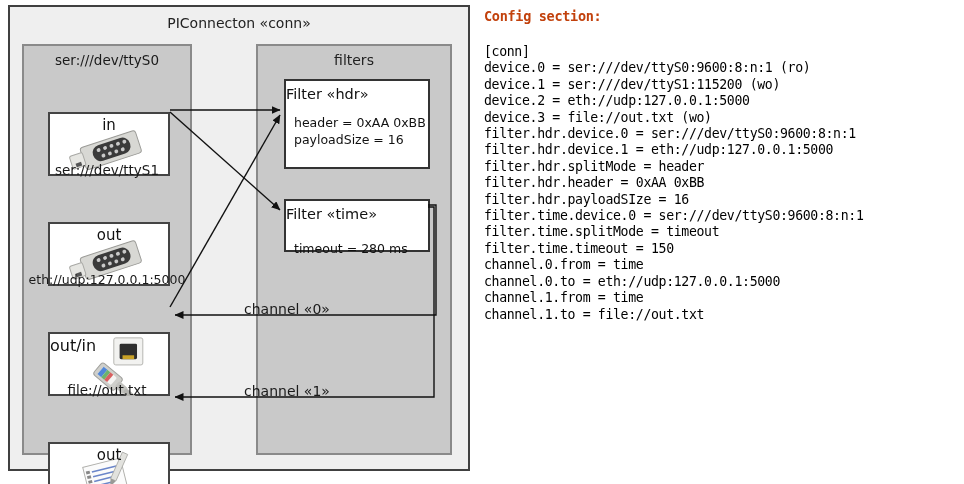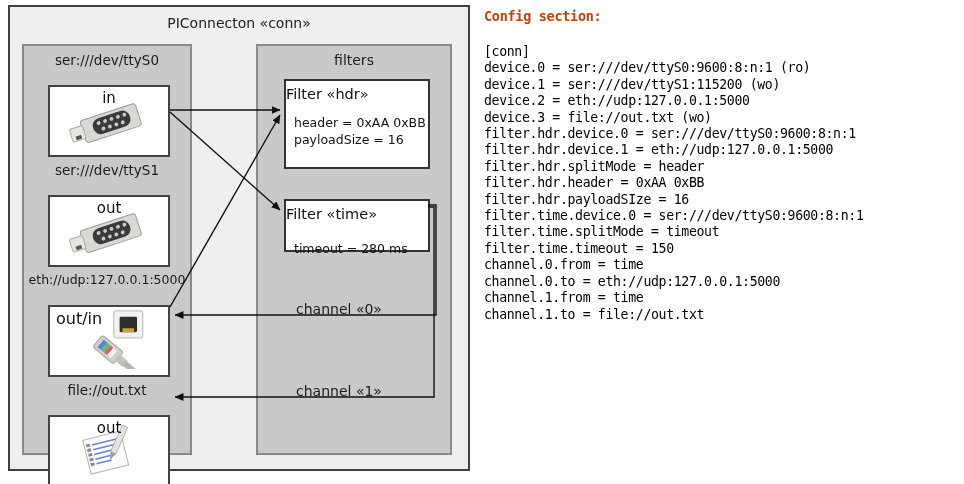--- a/index.html
+++ b/index.html
@@ -58,34 +58,34 @@
     color: #1a1a1a;
     left: 0;
   }
   .device-box {
     position: absolute;
     background: #ffffff;
     border: 2px solid #444444;
     box-sizing: border-box;
     left: 24px;
     width: 122px;
-    height: 72px;
+    height: 64px;
+    margin-top: 27px;
   }
   .device-io {
     position: absolute;
     width: 100%;
     text-align: center;
     top: 2px;
     font-size: 15px;
     color: #111;
     z-index: 2;
   }
   .device-io.left {
     text-align: left;
-    padding-left: 6px;
     box-sizing: border-box;
     font-size: 16px;
   }
   .device-art {
     position: absolute;
     left: 0; top: 0; right: 0; bottom: 0;
   }
 
   
   .filter-box {
@@ -109,21 +109,21 @@
     font-size: 12.5px;
     color: #111;
     white-space: nowrap;
   }
 
   
   .channel-label {
     position: absolute;
     font-size: 14px;
     color: #1a1a1a;
-    text-align: center;
+    text-align: left;
     white-space: nowrap;
   }
 
   
   #connector-svg {
     position: absolute;
     left: 0; top: 0;
     width: 462px; height: 466px;
     pointer-events: none;
   }

